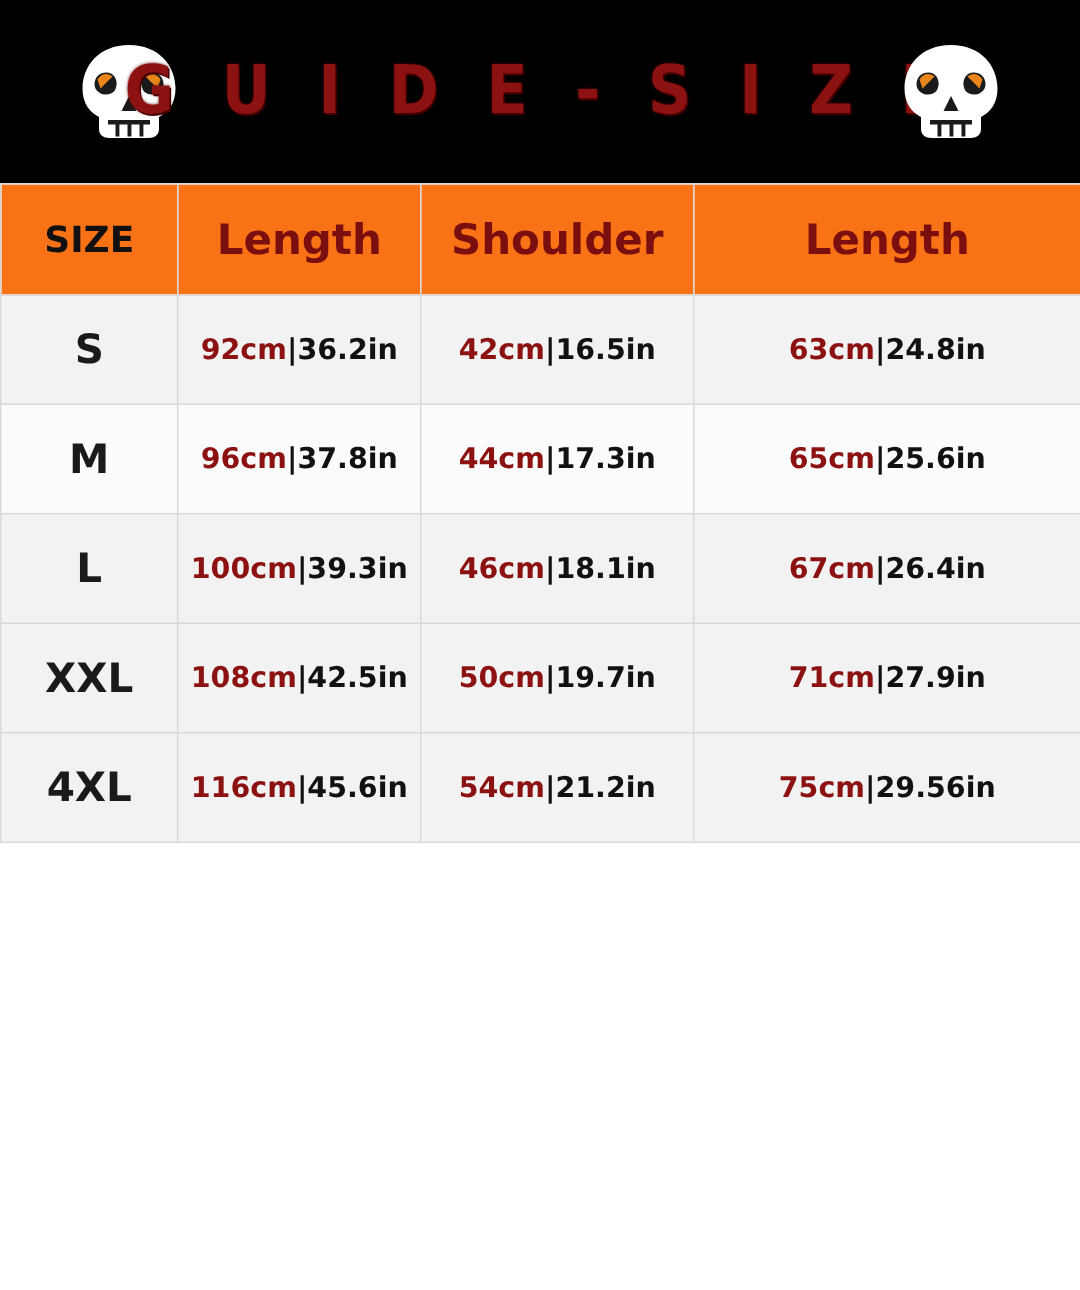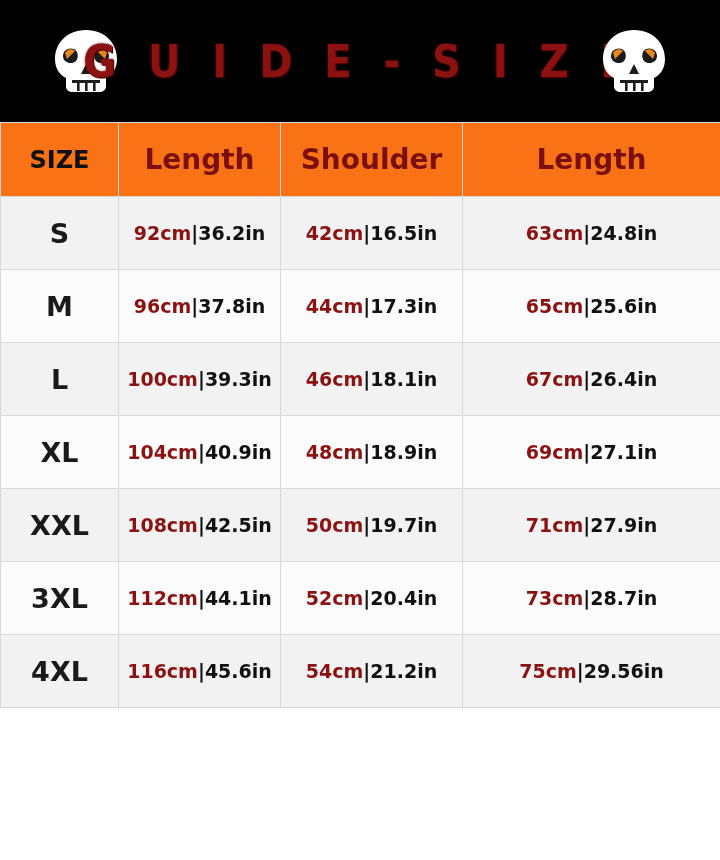--- a/index.html
+++ b/index.html
@@ -173,40 +173,28 @@
         <td class="cell-meas"><span class="cm">65cm</span><span class="sep">|</span><span class="in">25.6in</span></td>
       </tr>
 
       <tr class="odd">
         <td class="cell-size">L</td>
         <td class="cell-meas"><span class="cm">100cm</span><span class="sep">|</span><span class="in">39.3in</span></td>
         <td class="cell-meas"><span class="cm">46cm</span><span class="sep">|</span><span class="in">18.1in</span></td>
         <td class="cell-meas"><span class="cm">67cm</span><span class="sep">|</span><span class="in">26.4in</span></td>
       </tr>
 
-      <tr class="even">
-        <td class="cell-size">XL</td>
-        <td class="cell-meas"><span class="cm">104cm</span><span class="sep">|</span><span class="in">40.9in</span></td>
-        <td class="cell-meas"><span class="cm">48cm</span><span class="sep">|</span><span class="in">18.9in</span></td>
-        <td class="cell-meas"><span class="cm">69cm</span><span class="sep">|</span><span class="in">27.1in</span></td>
-      </tr>
 
       <tr class="odd">
         <td class="cell-size">XXL</td>
         <td class="cell-meas"><span class="cm">108cm</span><span class="sep">|</span><span class="in">42.5in</span></td>
         <td class="cell-meas"><span class="cm">50cm</span><span class="sep">|</span><span class="in">19.7in</span></td>
         <td class="cell-meas"><span class="cm">71cm</span><span class="sep">|</span><span class="in">27.9in</span></td>
       </tr>
 
-      <tr class="even">
-        <td class="cell-size">3XL</td>
-        <td class="cell-meas"><span class="cm">112cm</span><span class="sep">|</span><span class="in">44.1in</span></td>
-        <td class="cell-meas"><span class="cm">52cm</span><span class="sep">|</span><span class="in">20.4in</span></td>
-        <td class="cell-meas"><span class="cm">73cm</span><span class="sep">|</span><span class="in">28.7in</span></td>
-      </tr>
 
       <tr class="odd">
         <td class="cell-size">4XL</td>
         <td class="cell-meas"><span class="cm">116cm</span><span class="sep">|</span><span class="in">45.6in</span></td>
         <td class="cell-meas"><span class="cm">54cm</span><span class="sep">|</span><span class="in">21.2in</span></td>
         <td class="cell-meas"><span class="cm">75cm</span><span class="sep">|</span><span class="in">29.56in</span></td>
       </tr>
 
 
 

